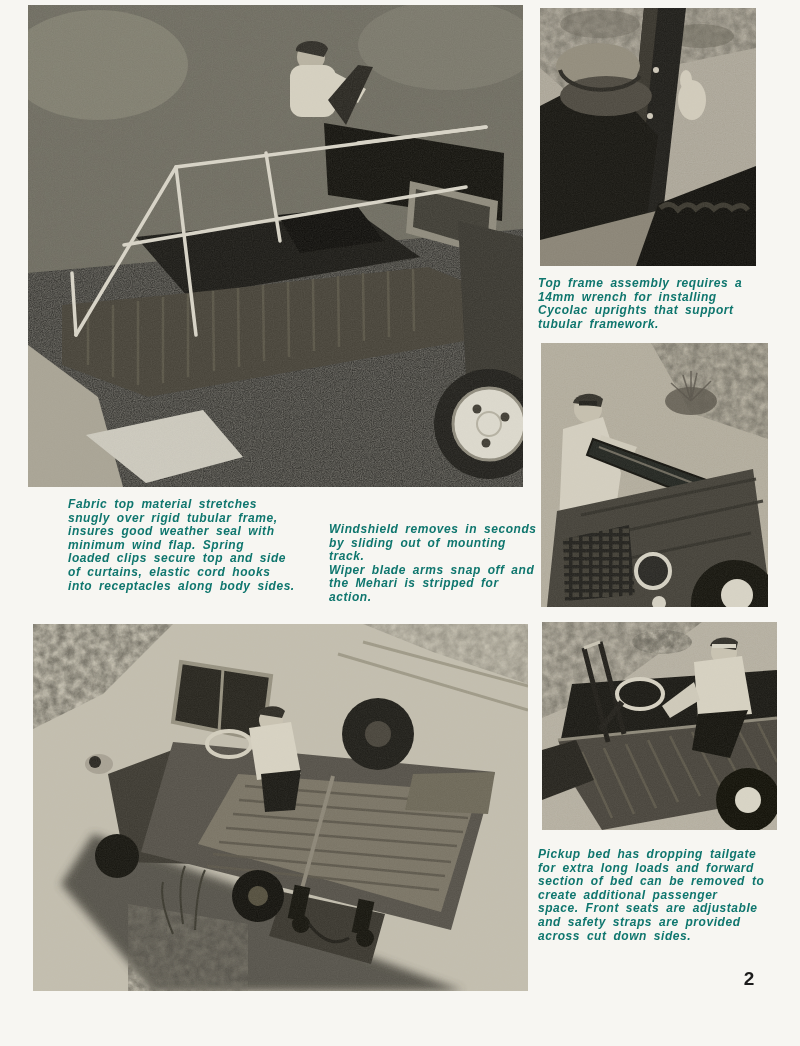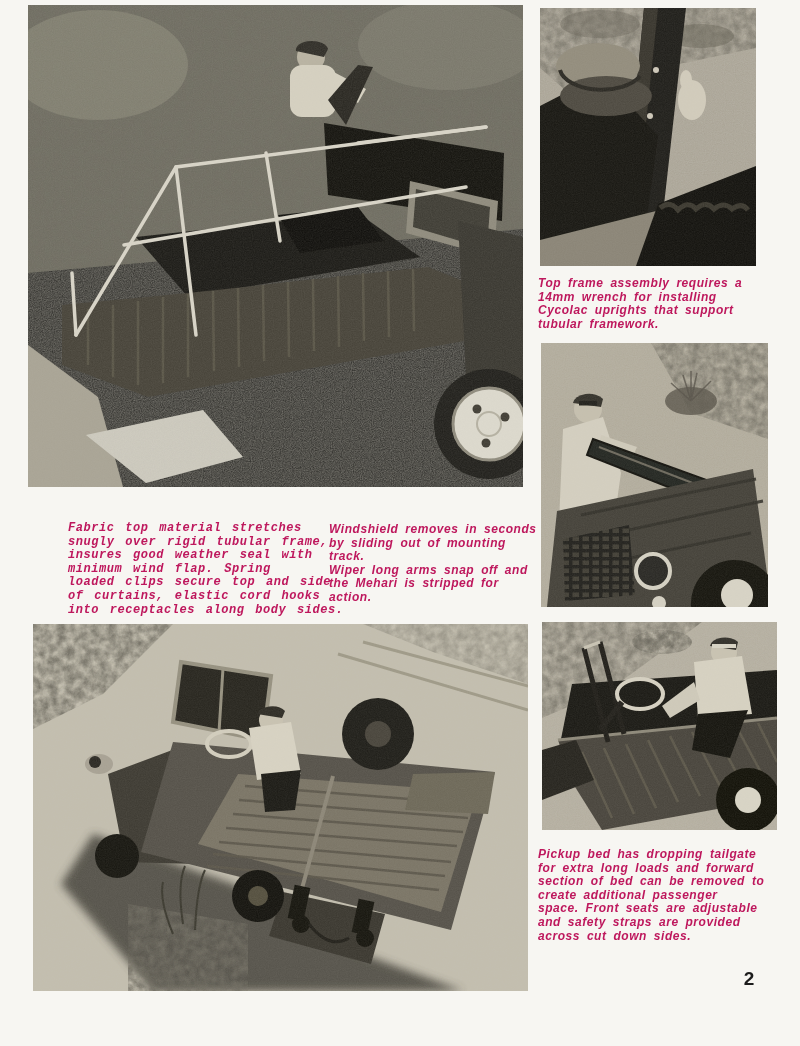--- a/index.html
+++ b/index.html
@@ -8,29 +8,29 @@
     background:#f7f6f2;overflow:hidden;
     font-family:"Liberation Sans", sans-serif;
   }
   figure.photo{margin:0;padding:0;position:absolute;overflow:hidden;background:#9b968a;}
   figure.photo svg{display:block;width:100%;height:100%;}
   .caption{
     position:absolute;
     font-weight:bold;font-style:italic;
     font-size:12px;line-height:13.6px;
     letter-spacing:.55px;word-spacing:3px;
-    color:#be185d;white-space:pre-line;
+    color:#0f766e;white-space:pre-line;
   }
   .p1{left:28px;top:5px;width:495px;height:482px;}
   .p2{left:540px;top:8px;width:216px;height:258px;}
   .p3{left:541px;top:343px;width:227px;height:264px;}
   .p4{left:33px;top:624px;width:495px;height:367px;}
   .p5{left:542px;top:622px;width:235px;height:208px;}
   .c-top-frame{left:538px;top:277px;width:232px;}
-  .c-fabric{left:68px;top:522px;width:300px;font-family:Liberation Mono, monospace;}
+  .c-fabric{left:68px;top:498px;width:300px;}
   .c-windshield{left:329px;top:523px;width:218px;}
   .c-pickup{left:538px;top:840px;width:258px;margin-top:8px;}
   .page-number{
     position:absolute;left:734px;top:968px;width:30px;
     font-weight:bold;font-size:19px;color:#1c1c1c;text-align:center;
   }
   .defs-holder{position:absolute;width:0;height:0;overflow:hidden;}
 </style>
 </head>
 <body>
@@ -197,21 +197,21 @@
   <div class="caption c-fabric">Fabric top material stretches
 snugly over rigid tubular frame,
 insures good weather seal with
 minimum wind flap. Spring
 loaded clips secure top and side
 of curtains, elastic cord hooks
 into receptacles along body sides.</div>
 
   <div class="caption c-windshield">Windshield removes in seconds
 by sliding out of mounting track.
-Wiper long arms snap off and
+Wiper blade arms snap off and
 the Mehari is stripped for action.</div>
 
   <figure class="photo p4" role="img" aria-label="Overhead view of stripped-down Mehari pickup on sand">
     <svg viewBox="0 0 495 367">
       <rect width="495" height="367" fill="#c3beae"></rect>
       <rect width="495" height="367" filter="url(#fGrain)" opacity=".4"></rect>
       <polygon points="0,0 140,0 70,70 0,105" filter="url(#fFoliage)" opacity=".9"></polygon>
       <polygon points="330,0 495,0 495,60 400,28" filter="url(#fFoliage)" opacity=".5"></polygon>
       <g stroke="#97927f" stroke-width="3" opacity=".8" fill="none">
         <path d="M305,30 L495,86"></path>

